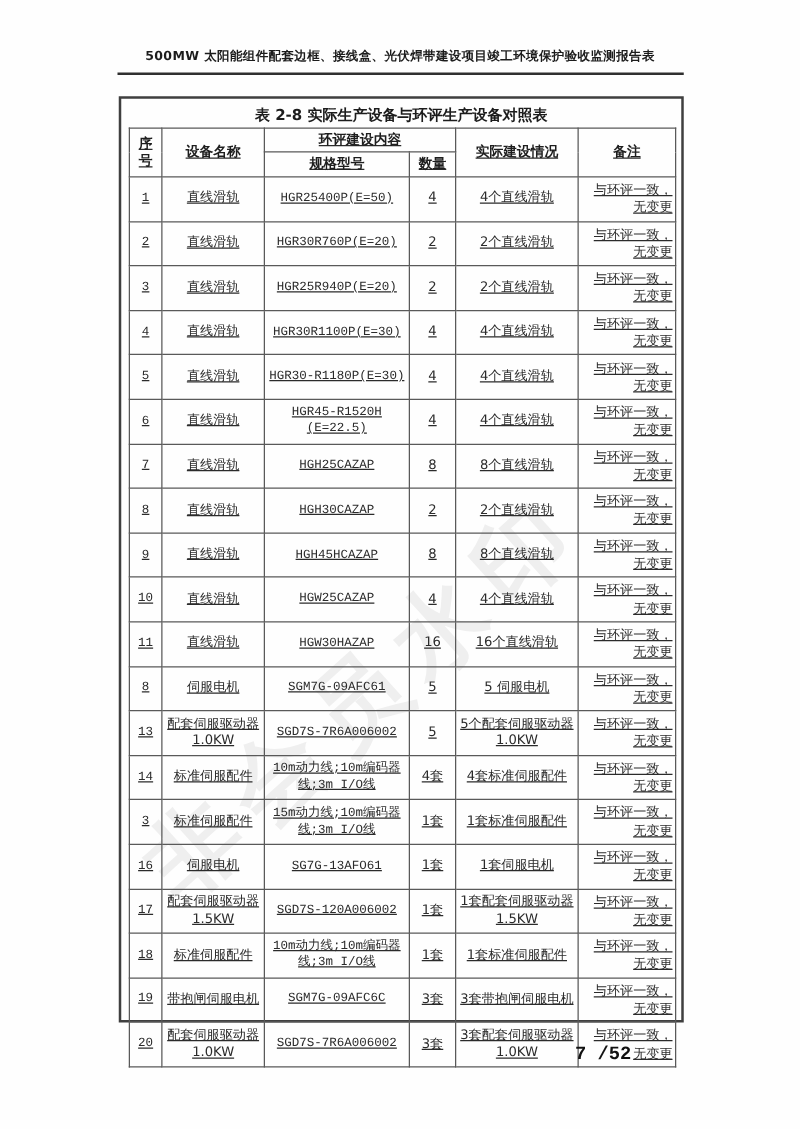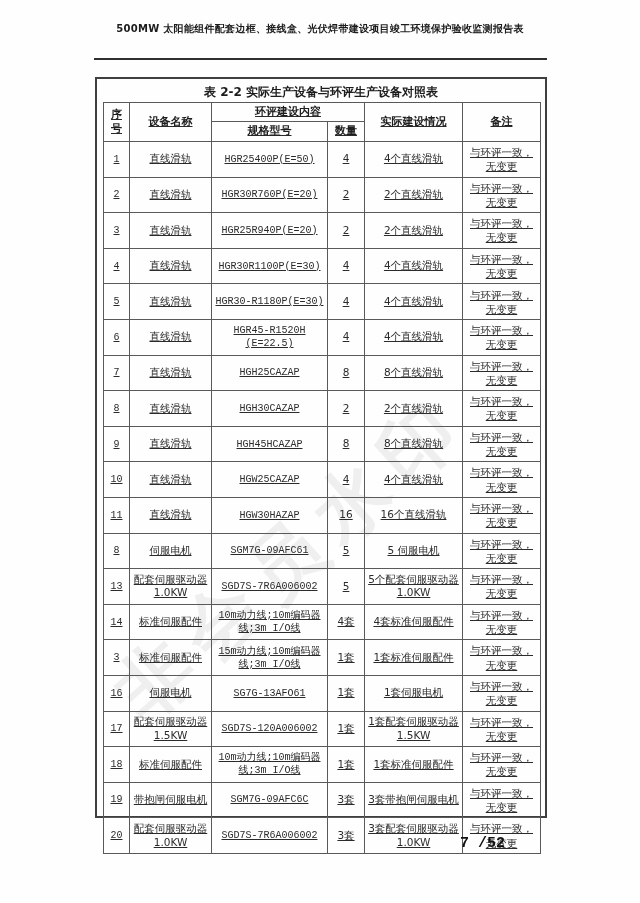--- a/index.html
+++ b/index.html
@@ -12,21 +12,21 @@
 
   .watermark{
     position:absolute;left:95px;top:668px;
     transform:rotate(-42deg);transform-origin:0 0;
     font-size:74px;font-weight:bold;letter-spacing:14px;
     color:rgba(70,70,70,0.08);white-space:nowrap;pointer-events:none;
     z-index:0;
   }
 
   .doc-header{
-    position:absolute;top:22px;left:0;width:640px;text-align:center;
+    position:absolute;top:38px;left:0;width:640px;text-align:center;
     font-size:10px;font-weight:bold;color:#1c1c1c;letter-spacing:0.3px;
     z-index:2;
   }
   .header-rule{
     position:absolute;top:58px;left:94px;width:453px;height:2px;
     background:#2f2f2f;z-index:2;
   }
 
   .frame{
     position:absolute;left:95px;top:77px;width:448px;height:737px;
@@ -53,41 +53,41 @@
   table.equip tbody td{height:32.6px;}
 
   col.c-no{width:26px;}
   col.c-name{width:82px;}
   col.c-spec{width:116px;}
   col.c-qty{width:37px;}
   col.c-actual{width:98px;}
   col.c-remark{width:78px;}
 
   td.mono,th.mono{font-family:"Liberation Mono","DejaVu Sans Mono",monospace;font-size:10px;}
-  td.c-remark span{display:block;line-height:1.35;}
+  td.c-remark span{display:block;line-height:1.35;text-align:right;}
 
   .page-number{
     position:absolute;top:835px;left:460px;width:78px;
     font-size:15px;font-weight:bold;color:#111;
     font-family:"Liberation Mono","DejaVu Sans Mono",monospace;
     z-index:2;
   }
 </style>
 </head>
 <body>
 
 <div class="page">
 
   <div class="watermark">非会员水印</div>
 
   <div class="doc-header">500MW 太阳能组件配套边框、接线盒、光伏焊带建设项目竣工环境保护验收监测报告表</div>
   <div class="header-rule"></div>
 
   <div class="frame">
-    <div class="table-title">表 2-2  实际生产设备与环评生产设备对照表</div>
+    <div class="table-title">表 2-8  实际生产设备与环评生产设备对照表</div>
 
     <table class="equip">
       <colgroup>
         <col class="c-no">
           <col class="c-name">
           <col class="c-spec">
         <col class="c-qty">
           <col class="c-actual">
           <col class="c-remark">
       </colgroup>

